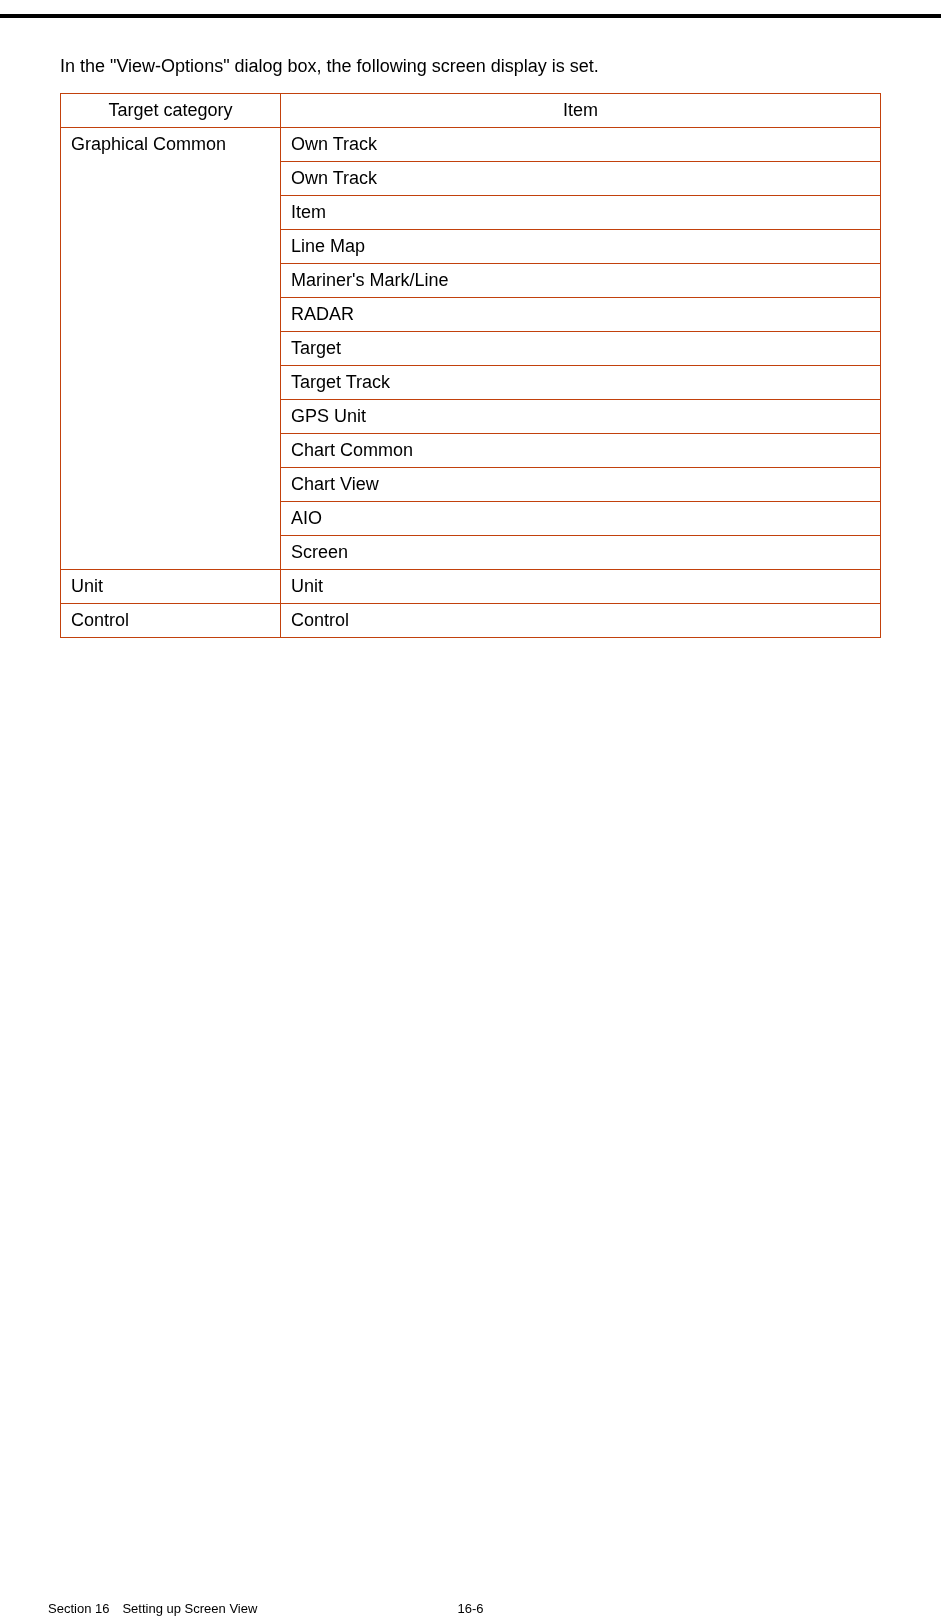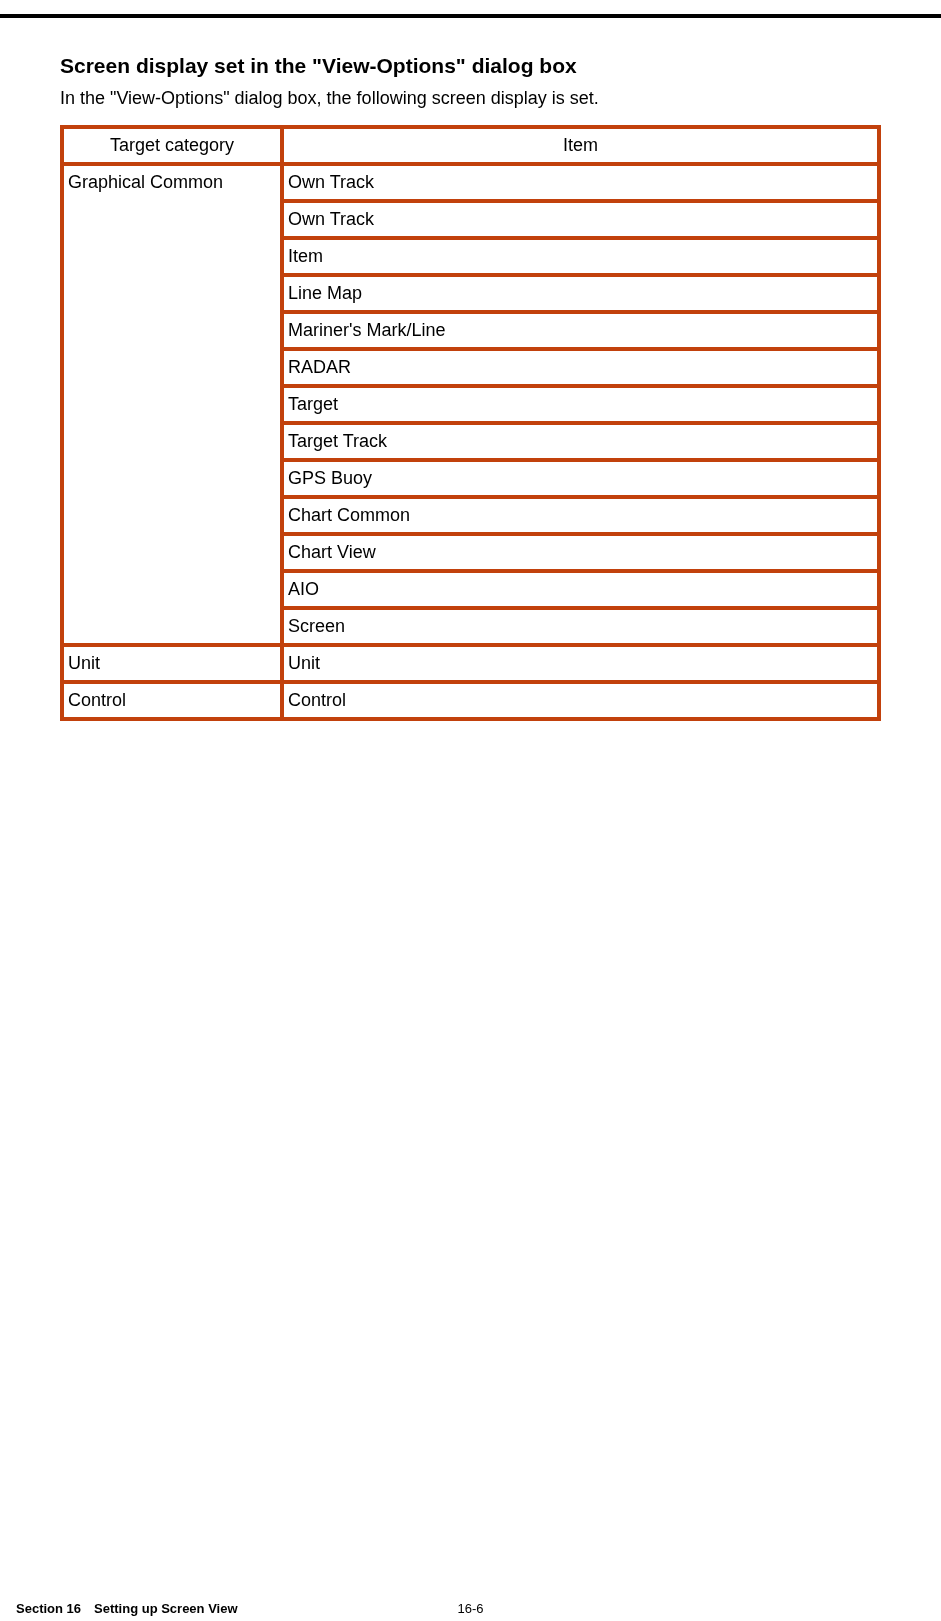--- a/index.html
+++ b/index.html
@@ -28,57 +28,56 @@
     font-size: 18px;
     margin: 0 0 14px 0;
     line-height: 1.4;
   }
   table.main {
     border-collapse: collapse;
     width: 100%;
     font-size: 18px;
   }
   table.main th, table.main td {
-    border: 4px solid #c2410c;
-    padding: 6px 4px;
+    border: 1px solid #c2410c;
+    padding: 6px 10px;
     vertical-align: top;
     text-align: left;
     font-weight: normal;
   }
   table.main thead th {
     text-align: center;
     font-weight: normal;
   }
   .col-cat { width: 220px; }
   .footer {
     position: fixed;
     bottom: 20px;
     left: 0;
     width: 941px;
     font-size: 13px;
   }
   .footer .sect {
     position: absolute;
-    left: 16px;
-    font-weight: bold;
+    left: 48px;
+    font-weight: normal;
   }
   .footer .pn {
     position: absolute;
     left: 50%;
     transform: translateX(-50%);
   }
 </style>
 </head>
 <body>
 
 <div class="top-rule"></div>
 
 <div class="page">
 
-  <h2 class="heading">Screen display set in the "View-Options" dialog box</h2>
   <p class="intro">In the "View-Options" dialog box, the following screen display is set.</p>
 
   <table class="main">
     <colgroup>
       <col class="col-cat">
       <col>
     </colgroup>
     <thead>
       <tr>
         <th>Target category</th>
@@ -105,21 +104,21 @@
         <tr>
           <td>RADAR</td>
         </tr>
         <tr>
           <td>Target</td>
         </tr>
         <tr>
           <td>Target Track</td>
         </tr>
         <tr>
-          <td>GPS Buoy</td>
+          <td>GPS Unit</td>
         </tr>
         <tr>
           <td>Chart Common</td>
         </tr>
         <tr>
           <td>Chart View</td>
         </tr>
         <tr>
           <td>AIO</td>
         </tr>

